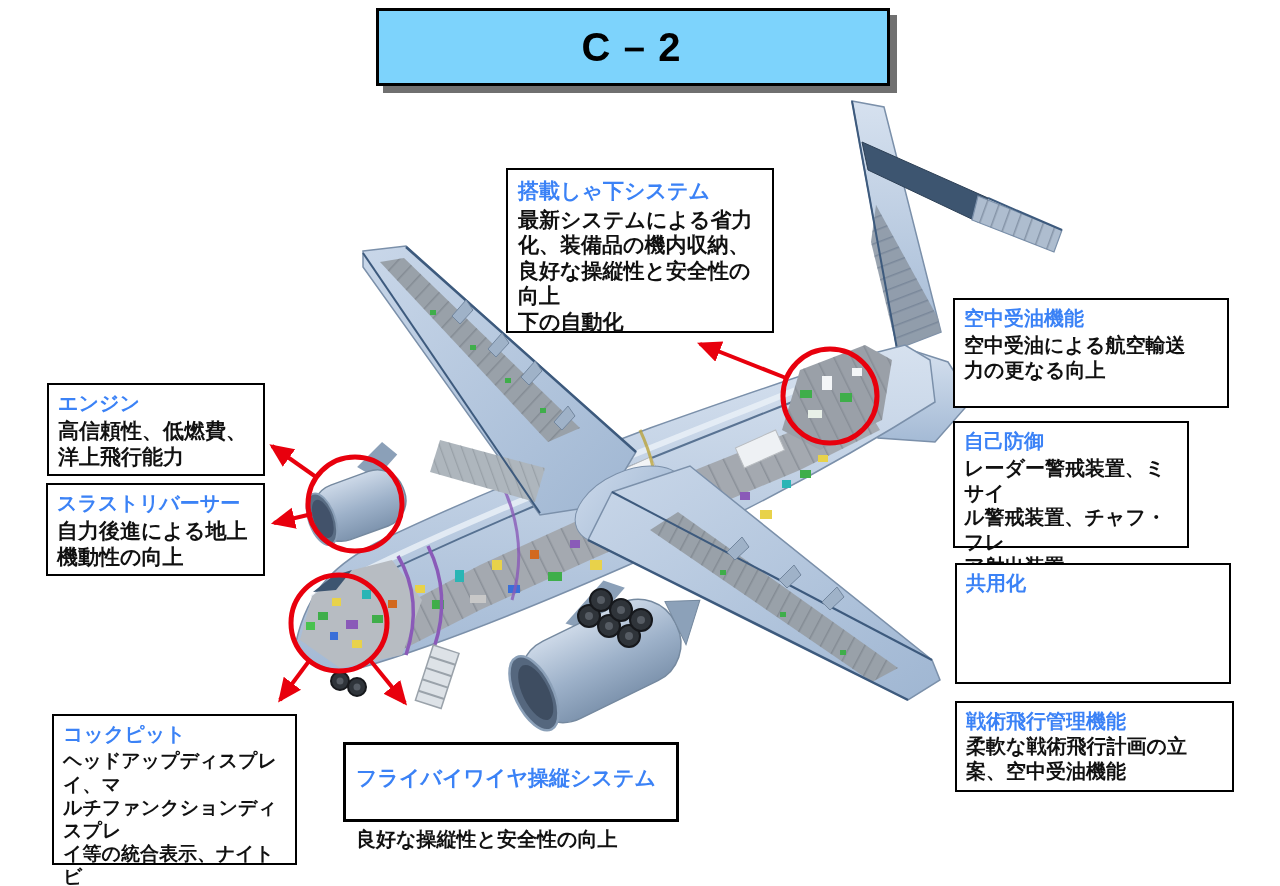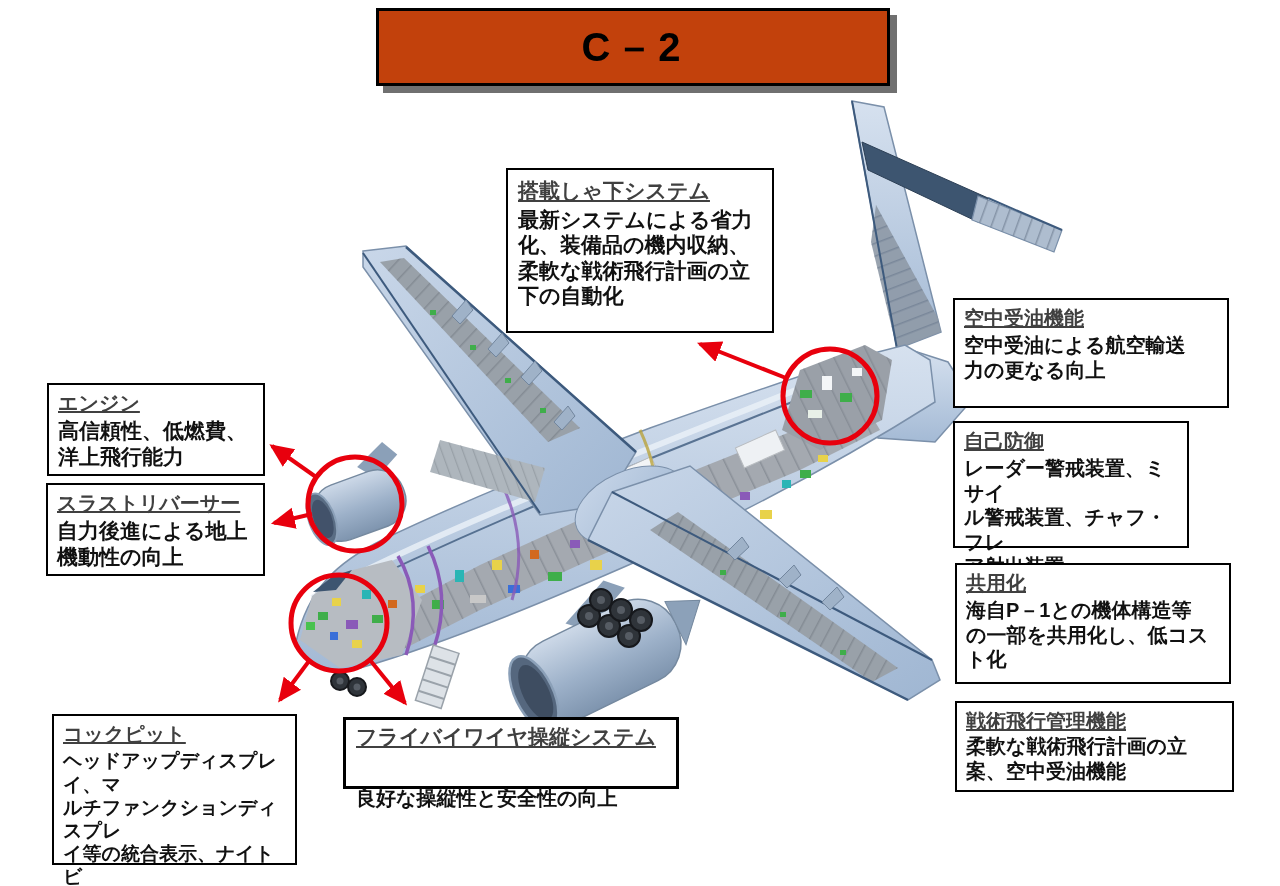--- a/index.html
+++ b/index.html
@@ -1,36 +1,36 @@
 <!DOCTYPE html>
 <html><head>
 <meta charset="utf-8">
 <style>
   html,body{margin:0;padding:0;background:#ffffff;}
   .stage{position:relative;width:1280px;height:886px;background:#ffffff;overflow:hidden;
          font-family:"Liberation Sans","DejaVu Sans",sans-serif;}
   .stage svg{position:absolute;left:0;top:0;}
   .box{position:absolute;background:#ffffff;border:2px solid #000;box-sizing:border-box;
        padding:6px 9px;line-height:1.22;}
-  .co-title{color:#404040;font-weight:700;font-size:20px;margin-bottom:3px;white-space:pre-line;text-decoration:underline;}
+  .co-title{color:#3b82f6;font-weight:700;font-size:20px;margin-bottom:3px;white-space:pre-line;}
   .co-body{color:#111;font-weight:700;font-size:20px;white-space:pre-line;}
   
-  #title-box{left:376px;top:8px;width:514px;height:78px;background:#c2410c;border:3px solid #000;
+  #title-box{left:376px;top:8px;width:514px;height:78px;background:#7dd3fc;border:3px solid #000;
              box-shadow:7px 7px 0 #707070;display:flex;align-items:center;justify-content:center;}
   #title-box .slide-title{font-size:40px;font-weight:700;color:#000;letter-spacing:4px;}
   #co-payload{left:506px;top:168px;width:268px;height:165px;padding:8px 10px;}
   #co-payload .co-title{font-size:21px;}
   #co-payload .co-body{font-size:21px;}
   #co-engine{left:47px;top:383px;width:218px;height:93px;}
   #co-engine .co-body{font-size:21px;}
   #co-thrust{left:46px;top:483px;width:219px;height:93px;}
   #co-thrust .co-body{font-size:21px;}
   #co-cockpit{left:52px;top:714px;width:245px;height:151px;}
   #co-cockpit .co-body{font-size:19px;}
-  #co-fbw{left:343px;top:717px;width:336px;height:72px;border-width:3px;padding:4px 10px;}
+  #co-fbw{left:343px;top:742px;width:336px;height:80px;border-width:3px;padding:20px 10px;}
   #co-fbw .co-title{font-size:21px;margin-bottom:1px;}
   #co-fbw .co-body{font-size:20px;margin-top:36px;}
   #co-refuel{left:953px;top:298px;width:276px;height:110px;}
   #co-selfdef{left:953px;top:421px;width:236px;height:127px;}
   #co-common{left:955px;top:563px;width:276px;height:121px;}
   #co-tactical{left:955px;top:701px;width:279px;height:91px;}
   #co-tactical .co-title{margin-bottom:1px;}
 </style>
 </head>
 <body>
@@ -255,21 +255,21 @@
   </svg>
 
   <div class="box" id="title-box">
     <span class="slide-title">C－2</span>
   </div>
 
   <div class="box" id="co-payload">
     <div class="co-title">搭載しゃ下システム</div>
     <div class="co-body">最新システムによる省力
 化、装備品の機内収納、
-柔軟な戦術飛行計画の立
+良好な操縦性と安全性の向上
 下の自動化</div>
   </div>
 
   <div class="box" id="co-thrust">
     <div class="co-title">スラストリバーサー</div>
     <div class="co-body">自力後進による地上
 機動性の向上</div>
   </div>
 
   <div class="box" id="co-engine">
@@ -299,23 +299,20 @@
 
   <div class="box" id="co-selfdef">
     <div class="co-title">自己防御</div>
     <div class="co-body">レーダー警戒装置、ミサイ
 ル警戒装置、チャフ・フレ
 ア射出装置</div>
   </div>
 
   <div class="box" id="co-common">
     <div class="co-title">共用化</div>
-    <div class="co-body">海自P－1との機体構造等
-の一部を共用化し、低コス
-ト化</div>
   </div>
 
   <div class="box" id="co-tactical">
     <div class="co-title">戦術飛行管理機能</div>
     <div class="co-body">柔軟な戦術飛行計画の立
 案、空中受油機能</div>
   </div>
 
 </div>
 

